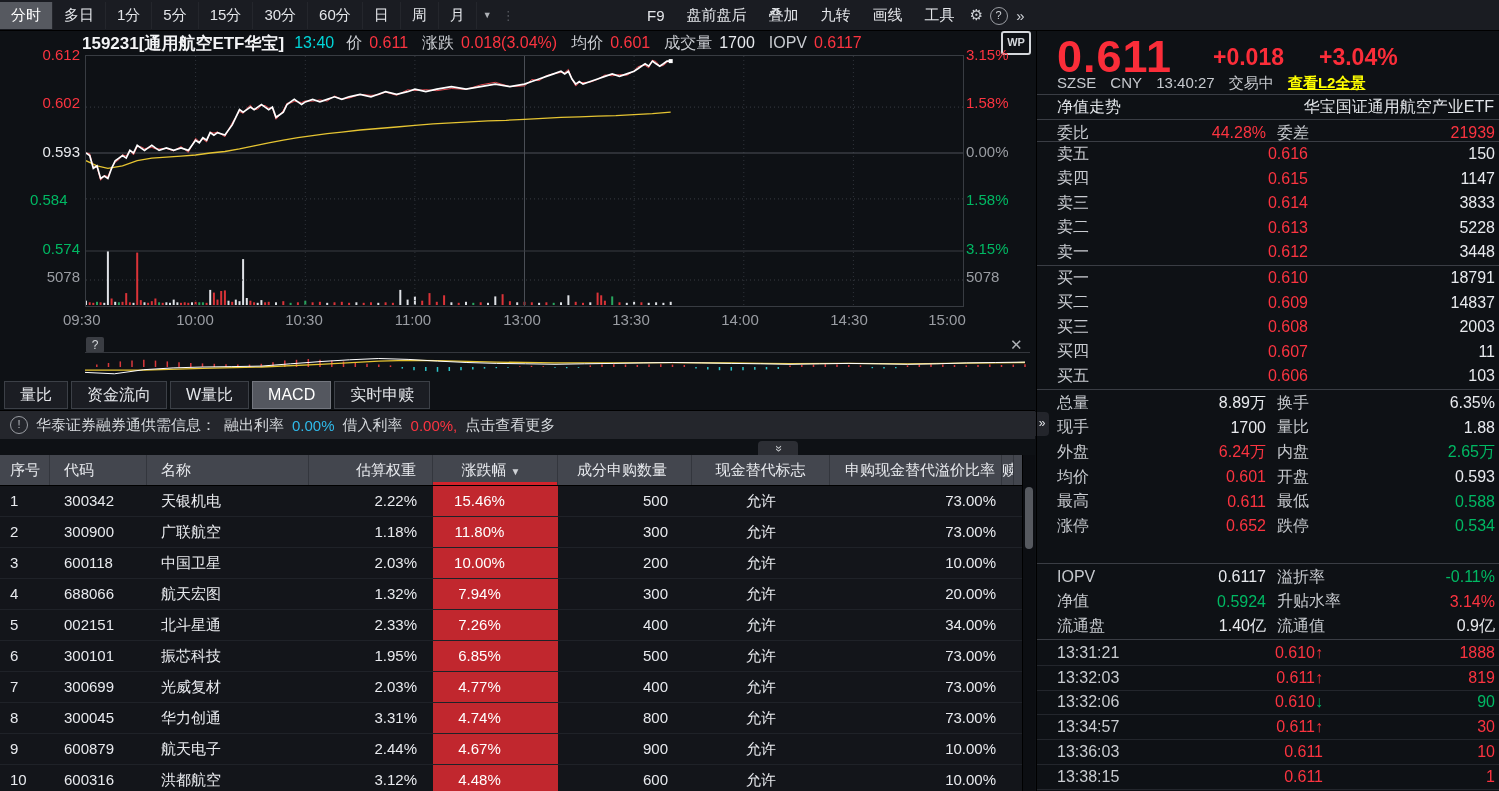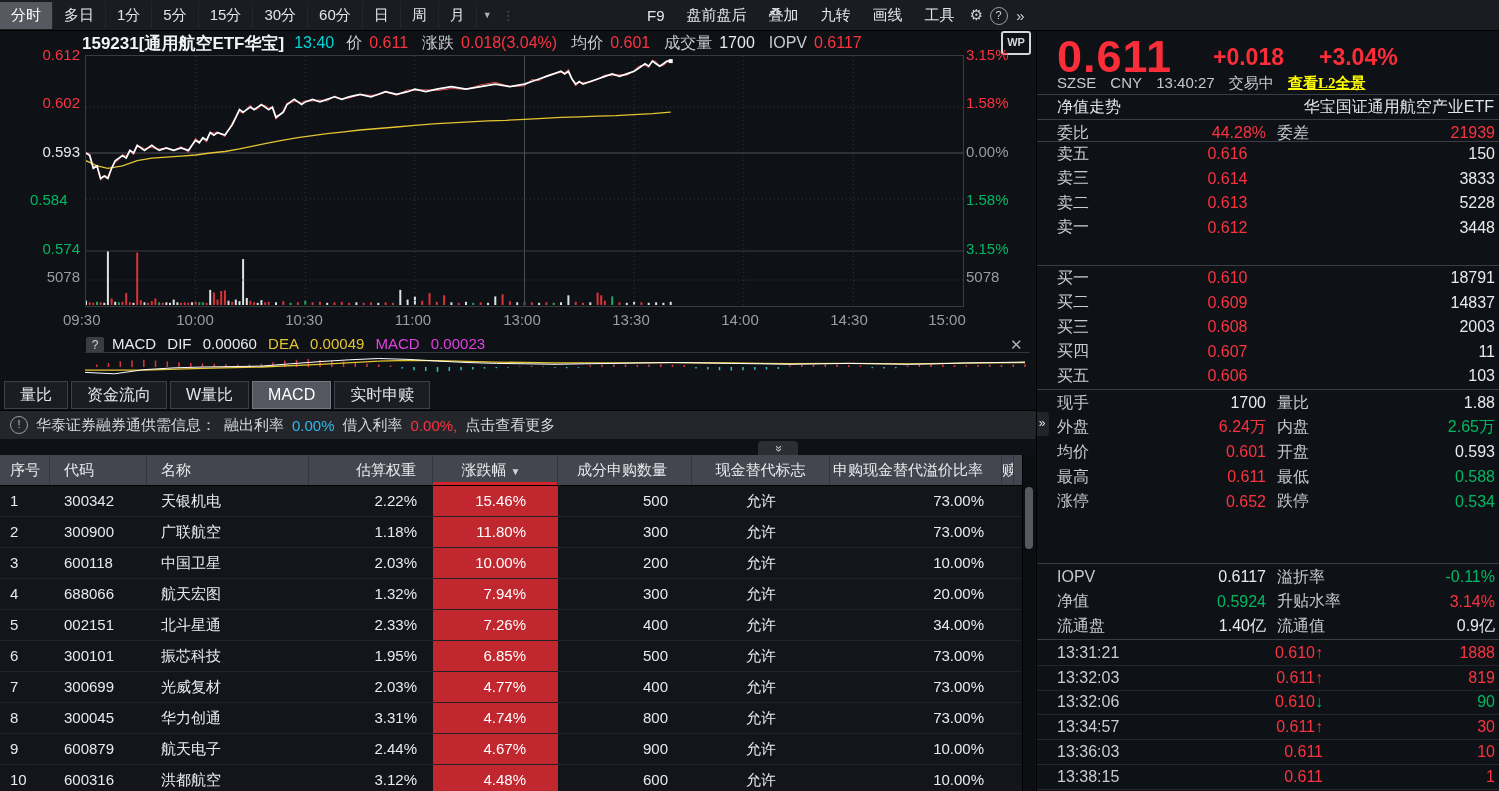--- a/index.html
+++ b/index.html
@@ -57,53 +57,53 @@
   #tbl-chevron span{display:inline-block;transform:rotate(90deg);font-size:12px;}
   #tbl{position:absolute;left:0;top:455px;width:1022px;height:336px;overflow:hidden;background:#13151a;}
   .trow{display:flex;height:30px;line-height:30px;border-bottom:1px solid #1f2228;white-space:nowrap;}
   .thead{background:#43464e;border-bottom:1px solid #000;color:#e8eaee;}
   .thead .tc{border-right:1px solid #33363d;box-sizing:border-box;}
   .tc{overflow:hidden;box-sizing:border-box;flex:none;}
   .tc0{width:50px;padding-left:10px;}
   .tc1{width:97px;padding-left:14px;}
   .tc2{width:162px;padding-left:14px;}
   .tc3{width:124px;text-align:right;padding-right:16px;}
-  .tc4{width:125px;text-align:right;padding-right:32px;}
+  .tc4{width:125px;text-align:center;padding-right:32px;}
   .tc5{width:134px;text-align:right;padding-right:24px;}
   .tc6{width:138px;text-align:center;}
-  .tc7{width:172px;text-align:right;padding-right:18px;}
+  .tc7{width:172px;text-align:right;padding-right:6px;}
   .tc8{width:12px;}
   .tc4.up{background:#c1272e;color:#fff;}
   .th4{position:relative;text-align:center;padding-right:8px;}
   .th4 .sortbar{position:absolute;left:0;bottom:0;width:100%;height:3px;background:#d3232b;}
   .th4 .arr{font-size:10px;color:#cfd2d6;margin-left:4px;}
   #tbl-scroll{position:absolute;left:1022px;top:455px;width:13px;height:336px;background:#0c0e12;border-left:1px solid #000;box-sizing:border-box;}
   #tbl-thumb{position:absolute;left:2px;top:32px;width:8px;height:62px;background:#56595f;border-radius:5px;cursor:pointer;}
   
   #rp{position:absolute;left:1036px;top:30px;width:463px;height:761px;border-left:1px solid #000;box-sizing:border-box;font-size:16px;}
   #rp-handle{position:absolute;left:1035px;top:412px;width:14px;height:24px;background:#23252b;color:#dfe2e6;
              border-radius:0 4px 4px 0;text-align:center;line-height:22px;font-size:12px;cursor:pointer;}
   #rp-price{position:absolute;left:20px;top:1px;font-size:45px;font-weight:bold;color:#fb2d39;letter-spacing:1px;}
   #rp-chg{position:absolute;left:176px;top:14px;font-size:23px;font-weight:bold;color:#fb2d39;}
   #rp-pct{position:absolute;left:282px;top:14px;font-size:23px;font-weight:bold;color:#fb2d39;}
   #rp-info{position:absolute;left:20px;top:44px;font-size:15px;color:#c6c9ce;white-space:nowrap;}
   #rp-info span{margin-right:10px;}
-  #rp-l2{color:#ffff00;font-weight:bold;text-decoration:underline;cursor:pointer;font-family:Liberation Serif, serif;}
+  #rp-l2{color:#ffff00;font-weight:bold;text-decoration:underline;cursor:pointer;}
   .rp-line{position:absolute;left:0;width:463px;height:1px;background:#3a3d44;}
   #rp-nav{position:absolute;left:20px;top:67px;width:437px;display:flex;justify-content:space-between;color:#e2e5e9;}
   .rp-grid{display:grid;grid-template-columns:90px 119px 121px auto;padding-left:20px;padding-right:5px;align-items:center;}
   .rp-grid .lab{color:#c6c9ce;}
   .rp-grid .v1{text-align:right;}
   .rp-grid .lab2{padding-left:11px;color:#c6c9ce;}
   .rp-grid .v2{text-align:right;}
   #rp-weibi{position:absolute;left:0;top:91px;width:463px;height:24px;box-sizing:border-box;}
   .ob-row{display:grid;grid-template-columns:90px 161px auto;padding-left:20px;padding-right:5px;
           height:24.5px;align-items:center;box-sizing:border-box;cursor:pointer;}
   .ob-row .lab{color:#c9ccd1;}
-  .ob-row .pr{text-align:center;color:#fb3440;}
+  .ob-row .pr{text-align:right;color:#fb3440;}
   .ob-row .qt{text-align:right;color:#e8eaee;}
   .st-row{height:24.6px;box-sizing:border-box;}
   .tick-row{display:grid;grid-template-columns:110px 156px auto;padding-left:20px;padding-right:5px;
             height:24.8px;align-items:center;border-bottom:1px solid #23262c;box-sizing:border-box;}
   .tick-row .tm{color:#c9ccd1;}
   .tick-row .pr{text-align:right;}
   .tick-row .qt{text-align:right;}
 </style>
 </head>
 <body>
@@ -304,29 +304,20 @@
         <line x1="0" y1="195" x2="877" y2="195" stroke="#383c43" stroke-width="1"></line>
         <line x1="0" y1="224" x2="877" y2="224" stroke="#383c43" stroke-width="1" stroke-dasharray="1,3"></line>
         <path d="M0.0,104.7L11.0,109.8L21.9,112.3L36.5,109.8L51.2,104.7L65.8,102.1L80.4,101.1L95.0,100.1L109.6,99.0L124.2,97.0L138.9,95.5L153.5,92.9L168.1,89.9L182.7,86.8L197.3,84.2L211.9,81.7L226.6,79.6L241.2,77.6L255.8,76.1L274.1,74.0L292.3,72.5L310.6,71.0L328.9,69.4L347.1,67.9L365.4,66.9L383.7,65.9L402.0,64.8L420.2,64.3L438.5,63.3L456.8,62.3L475.0,61.3L493.3,60.8L511.6,60.2L529.9,59.7L548.1,58.7L566.4,57.7L584.7,56.2" fill="none" stroke="#e5c432" stroke-width="1.3"></path>
         <path d="M0.0,97.0L3.7,97.6L7.3,111.3L11.0,111.2L14.6,124.3L18.3,119.5L21.9,120.5L25.6,111.7L29.2,106.3L32.9,103.7L36.5,98.7L40.2,100.1L43.9,94.2L47.5,98.9L51.2,90.6L54.8,90.7L58.5,92.6L62.1,92.1L65.8,91.4L69.4,92.8L73.1,92.9L80.4,92.5L87.7,94.9L95.0,90.5L102.3,96.4L109.6,82.3L113.3,85.7L116.9,83.1L120.6,86.0L124.2,76.1L127.9,77.1L131.5,75.9L138.9,80.7L146.2,66.9L149.8,61.0L153.5,55.5L157.1,57.4L160.8,52.4L164.4,49.2L168.1,53.8L171.7,53.1L175.4,49.4L179.1,49.5L182.7,51.9L186.4,51.7L190.0,63.3L193.7,59.1L197.3,54.4L201.0,47.1L204.6,47.0L208.3,45.4L211.9,45.9L215.6,46.5L219.3,44.9L226.6,45.2L233.9,43.9L241.2,45.1L248.5,40.0L255.8,43.2L263.1,42.1L274.1,38.5L285.0,39.3L292.3,38.9L299.6,36.2L310.6,39.3L321.6,33.8L328.9,34.6L339.8,33.7L350.8,34.7L365.4,32.5L380.0,33.4L394.7,28.9L409.3,26.3L423.9,30.6L438.5,29.9L445.8,23.5L453.1,24.7L460.4,19.6L467.7,17.7L475.0,16.5L478.7,16.6L482.4,13.4L486.0,23.2L489.7,30.1L493.3,26.4L497.0,26.5L504.3,26.2L511.6,23.4L518.9,19.0L526.2,19.8L533.5,18.5L540.8,19.3L548.1,14.9L551.8,10.7L555.4,9.6L559.1,9.4L562.7,11.8L566.4,4.2L570.1,5.6L573.7,10.0L577.4,9.6L581.0,6.3L584.7,3.9" fill="none" stroke="#e0494e" stroke-width="1"></path>
         <path d="M0.0,97.0L3.7,99.6L7.3,112.3L11.0,109.8L14.6,122.5L18.3,120.0L21.9,122.5L25.6,112.3L29.2,104.7L32.9,102.1L36.5,99.6L40.2,102.1L43.9,94.4L47.5,97.0L51.2,89.3L54.8,91.9L58.5,94.4L62.1,91.9L65.8,89.3L69.4,91.9L73.1,94.4L80.4,91.9L87.7,94.4L95.0,91.9L102.3,94.4L109.6,84.2L113.3,86.8L116.9,81.7L120.6,84.2L124.2,76.6L127.9,79.1L131.5,76.6L138.9,79.1L146.2,68.9L149.8,61.3L153.5,53.6L157.1,56.2L160.8,53.6L164.4,51.1L168.1,53.6L171.7,51.1L175.4,48.5L179.1,51.1L182.7,53.6L186.4,51.1L190.0,61.3L193.7,58.7L197.3,56.2L201.0,48.5L204.6,45.9L208.3,43.4L211.9,45.9L215.6,48.5L219.3,45.9L226.6,43.4L233.9,45.9L241.2,43.4L248.5,40.8L255.8,43.4L263.1,40.8L274.1,38.3L285.0,40.8L292.3,38.3L299.6,35.7L310.6,38.3L321.6,35.7L328.9,33.2L339.8,35.7L350.8,33.2L365.4,30.6L380.0,33.2L394.7,30.6L409.3,28.1L423.9,30.6L438.5,28.1L445.8,25.5L453.1,23.0L460.4,20.4L467.7,17.9L475.0,15.3L478.7,17.9L482.4,15.3L486.0,23.0L489.7,28.1L493.3,25.5L497.0,28.1L504.3,25.5L511.6,23.0L518.9,20.4L526.2,17.9L533.5,20.4L540.8,17.9L548.1,15.3L551.8,12.8L555.4,10.2L559.1,7.7L562.7,10.2L566.4,5.1L570.1,7.7L573.7,10.2L577.4,7.7L581.0,5.1L584.7,5.1" fill="none" stroke="#ffffff" stroke-width="1.7"></path>
         <rect x="582.7" y="3.1" width="4" height="4" fill="#fff"></rect>
       </svg>
   </div>
 
   <div id="macd-help">?</div>
-  <div id="macd-labels">
-    <span class="wht">MACD</span>
-    <span class="wht">DIF</span>
-    <span class="wht">0.00060</span>
-    <span class="yel">DEA</span>
-    <span class="yel">0.00049</span>
-    <span class="mag">MACD</span>
-    <span class="mag">0.00023</span>
-  </div>
   <div id="macd-close">✕</div>
   <div id="macd-topline"></div>
   <svg id="macd-mini" viewBox="0 0 945 26">
       <line x1="11.8" y1="14" x2="11.8" y2="11.6" stroke="#d8383c" stroke-width="1.5"></line>
       <line x1="23.5" y1="14" x2="23.5" y2="10.0" stroke="#d8383c" stroke-width="1.5"></line>
       <line x1="35.3" y1="14" x2="35.3" y2="8.4" stroke="#d8383c" stroke-width="1.5"></line>
       <line x1="47.0" y1="14" x2="47.0" y2="7.6" stroke="#d8383c" stroke-width="1.5"></line>
       <line x1="58.8" y1="14" x2="58.8" y2="6.8" stroke="#d8383c" stroke-width="1.5"></line>
       <line x1="70.5" y1="14" x2="70.5" y2="7.6" stroke="#d8383c" stroke-width="1.5"></line>
       <line x1="82.3" y1="14" x2="82.3" y2="8.4" stroke="#d8383c" stroke-width="1.5"></line>
@@ -578,20 +569,25 @@
       <span class="v2 red">21939</span>
     </div>
     <div class="rp-line" style="top:111px"></div>
     <div id="ob-asks" style="position:absolute;left:0;top:112px;width:463px;">
         <div class="ob-row">
           <span class="lab">卖五</span>
           <span class="pr">0.616</span>
           <span class="qt">150</span>
         </div>
         <div class="ob-row">
+          <span class="lab">卖四</span>
+          <span class="pr">0.615</span>
+          <span class="qt">1147</span>
+        </div>
+        <div class="ob-row">
           <span class="lab">卖三</span>
           <span class="pr">0.614</span>
           <span class="qt">3833</span>
         </div>
         <div class="ob-row">
           <span class="lab">卖二</span>
           <span class="pr">0.613</span>
           <span class="qt">5228</span>
         </div>
         <div class="ob-row">
@@ -623,20 +619,26 @@
           <span class="qt">11</span>
         </div>
         <div class="ob-row">
           <span class="lab">买五</span>
           <span class="pr">0.606</span>
           <span class="qt">103</span>
         </div>
       </div>
     <div class="rp-line" style="top:359px"></div>
     <div id="stats-top" style="position:absolute;left:0;top:361px;width:463px;">
+        <div class="rp-grid st-row">
+          <span class="lab">总量</span>
+          <span class="v1 wht">8.89万</span>
+          <span class="lab2">换手</span>
+          <span class="v2 wht">6.35%</span>
+        </div>
         <div class="rp-grid st-row">
           <span class="lab">现手</span>
           <span class="v1 wht">1700</span>
           <span class="lab2">量比</span>
           <span class="v2 wht">1.88</span>
         </div>
         <div class="rp-grid st-row">
           <span class="lab">外盘</span>
           <span class="v1 red">6.24万</span>
           <span class="lab2">内盘</span>

